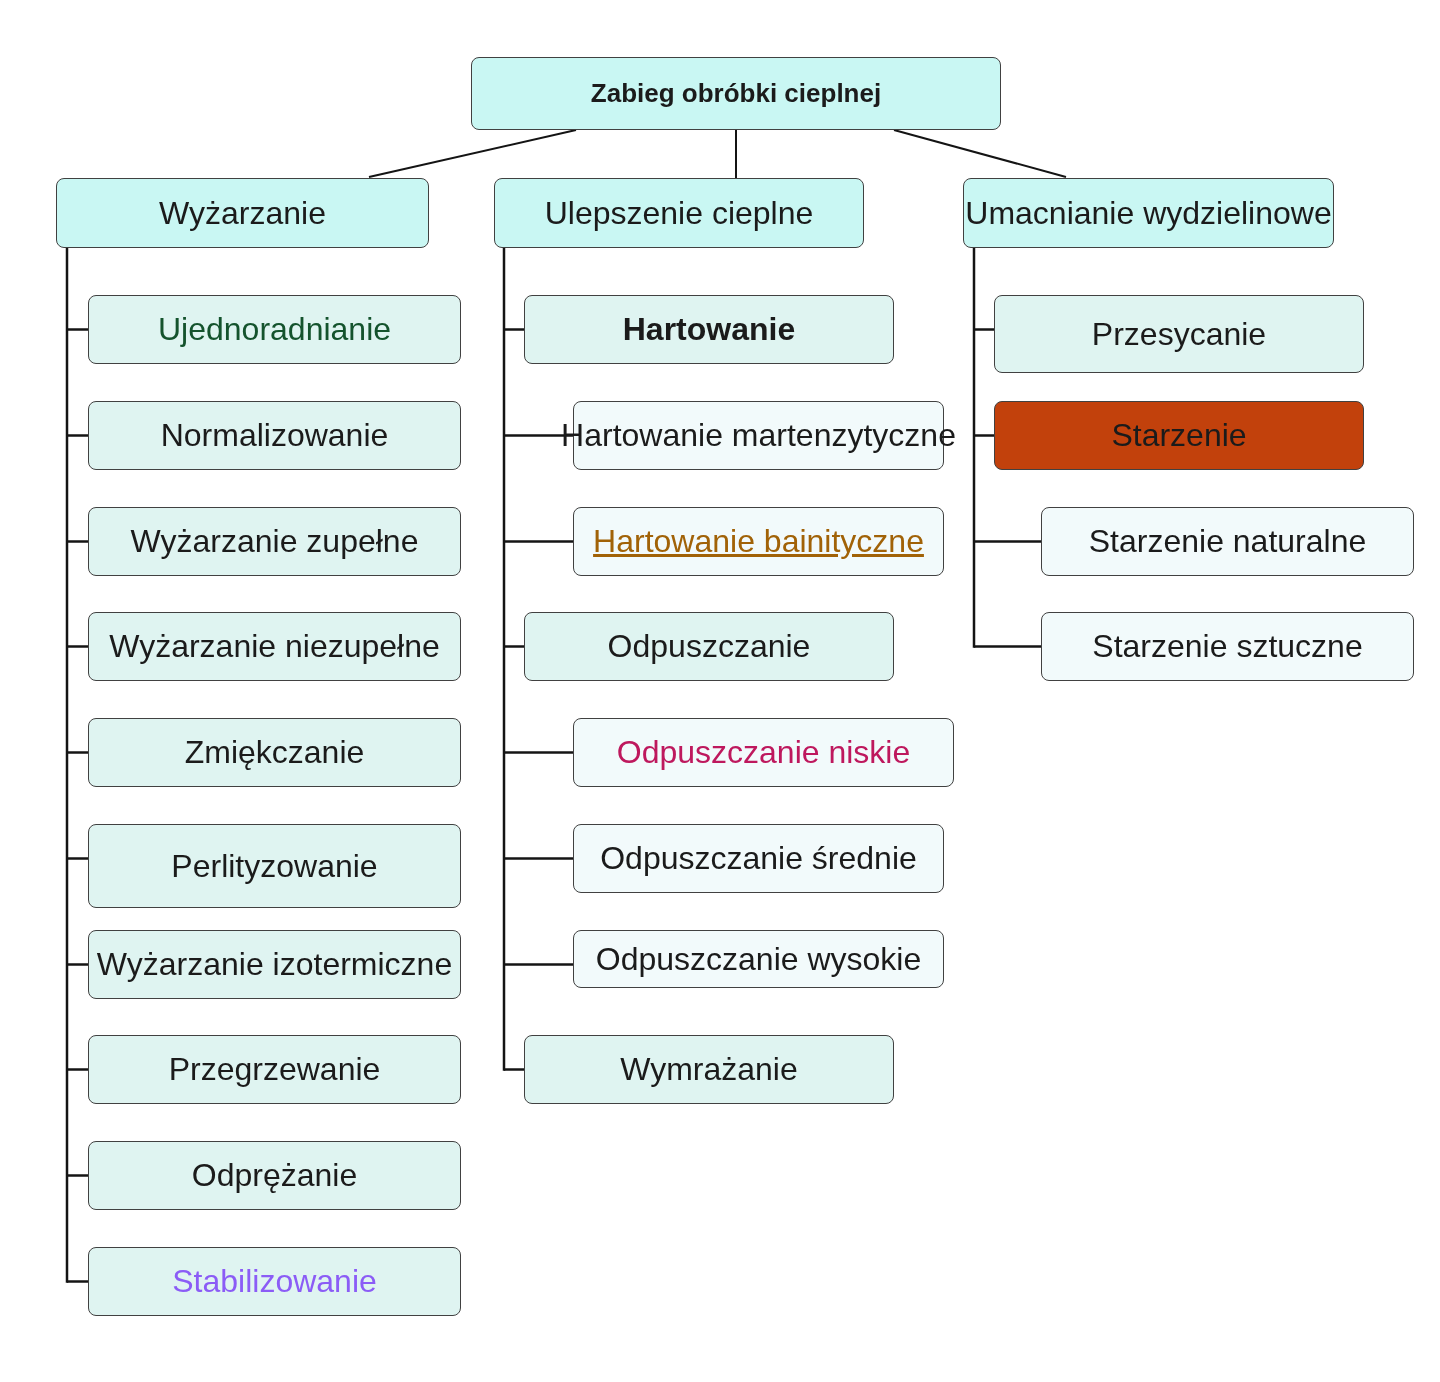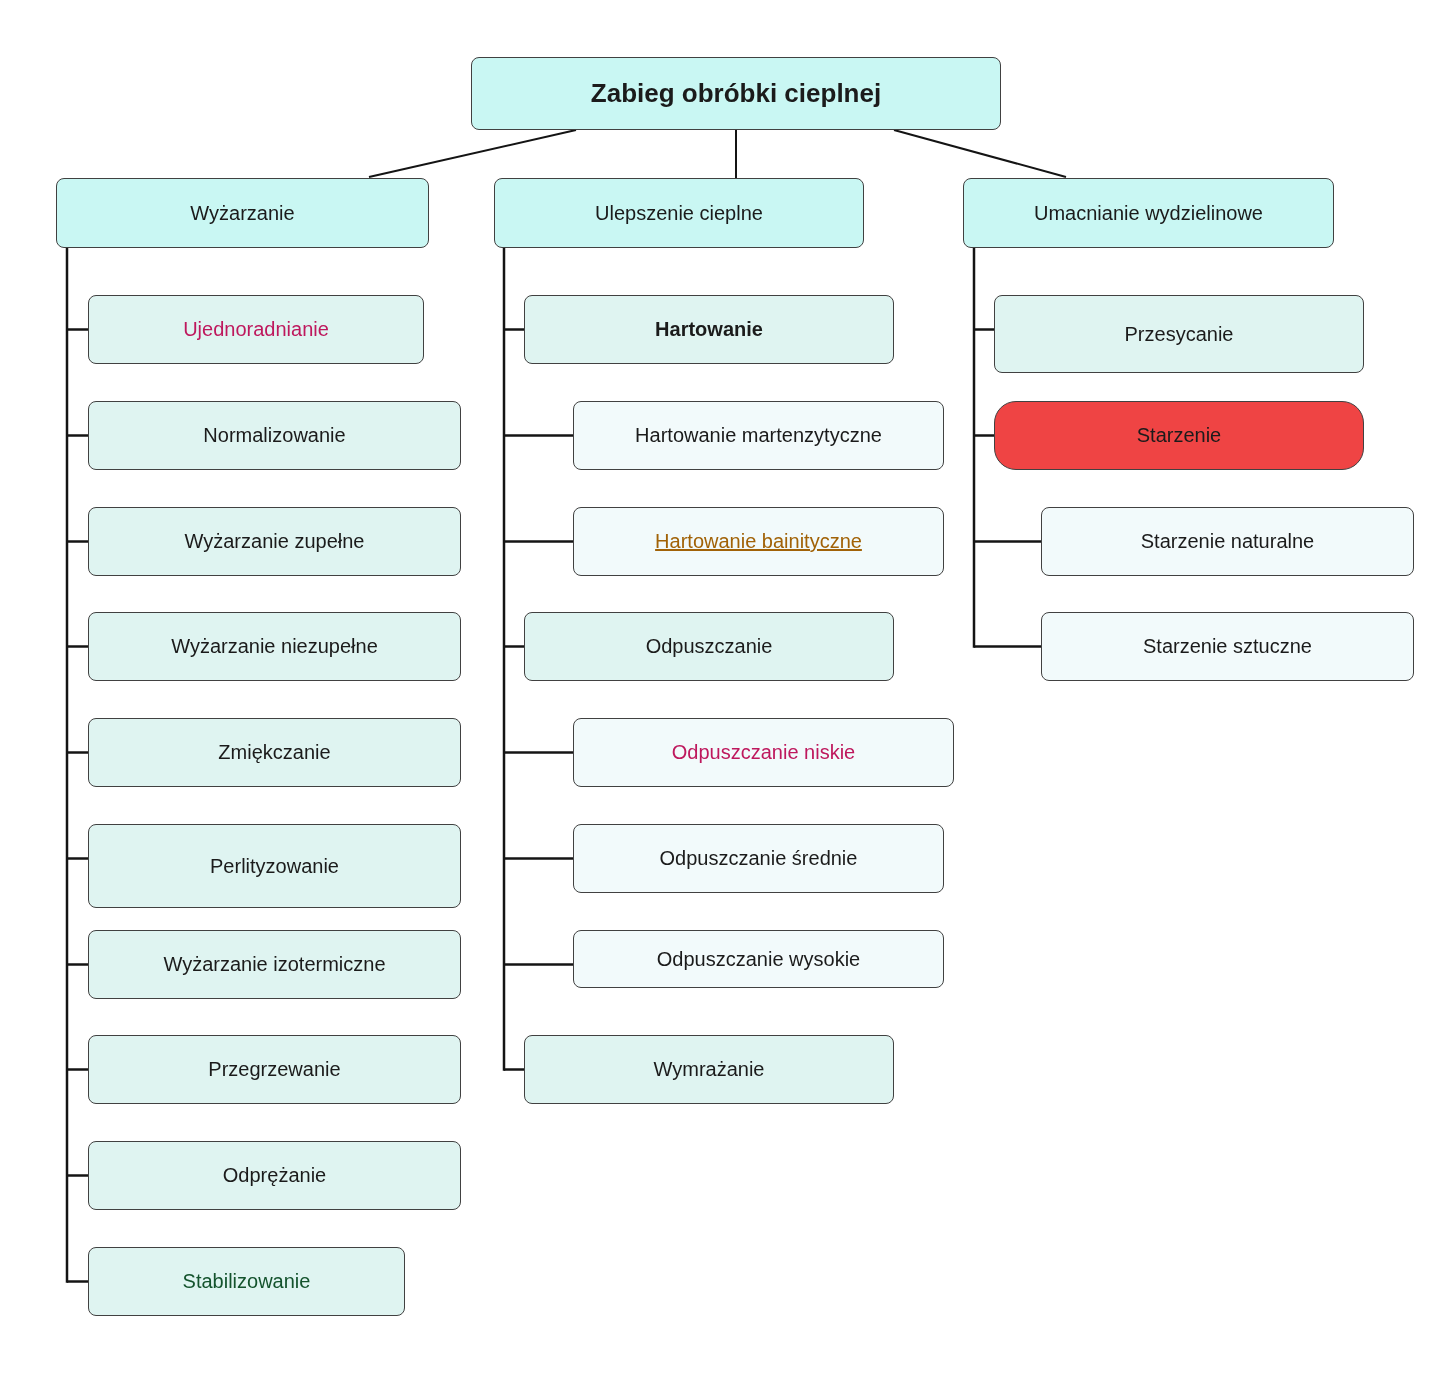--- a/index.html
+++ b/index.html
@@ -26,21 +26,21 @@
   .box {
     position: absolute;
     z-index: 1;
     display: flex;
     align-items: center;
     justify-content: center;
     box-sizing: border-box;
     border: 1.5px solid #414141;
     border-radius: 8px;
     color: #1b1b1b;
-    font-size: 20px;
+    font-size: 32px;
     line-height: 1.15;
     text-align: center;
     white-space: nowrap;
   }
   .box.root {
     font-weight: bold;
     font-size: 26px;
   }
 </style>
 </head>
@@ -77,21 +77,21 @@
       <line x1="958" y1="646.5" x2="1025" y2="646.5" stroke="#141414" stroke-width="2.5"></line>
       <line x1="958" y1="248" x2="958" y2="647.75" stroke="#141414" stroke-width="2.5"></line>
     </svg>
   <div class="box root" id="root-box" style="left: 455px; top: 57px; width: 530px; height: 73px; background: rgb(201, 247, 243); border-color: rgb(65, 65, 65);">
     <span>Zabieg obróbki cieplnej</span>
   </div>
   <div id="nodes">
       <div class="box" style="left: 40px; top: 178px; width: 373px; height: 70px; background: rgb(201, 247, 243); border-color: rgb(65, 65, 65); color: rgb(27, 27, 27);">
         <span>Wyżarzanie</span>
       </div>
-      <div class="box" style="left: 72px; top: 295px; width: 336px; height: 69px; background: rgb(223, 244, 241); border-color: rgb(65, 65, 65); color: #be185d;">
+      <div class="box" style="left: 72px; top: 295px; width: 373px; height: 69px; background: rgb(223, 244, 241); border-color: rgb(65, 65, 65); color: #14532d;">
         <span>Ujednoradnianie</span>
       </div>
       <div class="box" style="left: 72px; top: 401px; width: 373px; height: 69px; background: rgb(223, 244, 241); border-color: rgb(65, 65, 65); color: rgb(27, 27, 27);">
         <span>Normalizowanie</span>
       </div>
       <div class="box" style="left: 72px; top: 507px; width: 373px; height: 69px; background: rgb(223, 244, 241); border-color: rgb(65, 65, 65); color: rgb(27, 27, 27);">
         <span>Wyżarzanie zupełne</span>
       </div>
       <div class="box" style="left: 72px; top: 612px; width: 373px; height: 69px; background: rgb(223, 244, 241); border-color: rgb(65, 65, 65); color: rgb(27, 27, 27);">
         <span>Wyżarzanie niezupełne</span>
@@ -104,21 +104,21 @@
       </div>
       <div class="box" style="left: 72px; top: 930px; width: 373px; height: 69px; background: rgb(223, 244, 241); border-color: rgb(65, 65, 65); color: rgb(27, 27, 27);">
         <span>Wyżarzanie izotermiczne</span>
       </div>
       <div class="box" style="left: 72px; top: 1035px; width: 373px; height: 69px; background: rgb(223, 244, 241); border-color: rgb(65, 65, 65); color: rgb(27, 27, 27);">
         <span>Przegrzewanie</span>
       </div>
       <div class="box" style="left: 72px; top: 1141px; width: 373px; height: 69px; background: rgb(223, 244, 241); border-color: rgb(65, 65, 65); color: rgb(27, 27, 27);">
         <span>Odprężanie</span>
       </div>
-      <div class="box" style="left: 72px; top: 1247px; width: 317px; height: 69px; background: rgb(223, 244, 241); border-color: rgb(65, 65, 65); color: #14532d;">
+      <div class="box" style="left: 72px; top: 1247px; width: 373px; height: 69px; background: rgb(223, 244, 241); border-color: rgb(65, 65, 65); color: #8b5cf6;">
         <span>Stabilizowanie</span>
       </div>
       <div class="box" style="left: 478px; top: 178px; width: 370px; height: 70px; background: rgb(201, 247, 243); border-color: rgb(65, 65, 65); color: rgb(27, 27, 27);">
         <span>Ulepszenie cieplne</span>
       </div>
       <div class="box" style="left: 508px; top: 295px; width: 370px; height: 69px; background: rgb(223, 244, 241); border-color: rgb(65, 65, 65); color: rgb(27, 27, 27); font-weight: bold;">
         <span>Hartowanie</span>
       </div>
       <div class="box" style="left: 557px; top: 401px; width: 371px; height: 69px; background: rgb(242, 250, 251); border-color: rgb(65, 65, 65); color: rgb(27, 27, 27);">
         <span>Hartowanie martenzytyczne</span>
@@ -140,21 +140,21 @@
       </div>
       <div class="box" style="left: 508px; top: 1035px; width: 370px; height: 69px; background: rgb(223, 244, 241); border-color: rgb(65, 65, 65); color: rgb(27, 27, 27);">
         <span>Wymrażanie</span>
       </div>
       <div class="box" style="left: 947px; top: 178px; width: 371px; height: 70px; background: rgb(201, 247, 243); border-color: rgb(65, 65, 65); color: rgb(27, 27, 27);">
         <span>Umacnianie wydzielinowe</span>
       </div>
       <div class="box" style="left: 978px; top: 295px; width: 370px; height: 78px; background: rgb(223, 244, 241); border-color: rgb(65, 65, 65); color: rgb(27, 27, 27);">
         <span>Przesycanie</span>
       </div>
-      <div class="box" style="left: 978px; top: 401px; width: 370px; height: 69px; background: #ef4444; border-color: rgb(65, 65, 65); color: rgb(27, 27, 27); border-radius: 22px;">
+      <div class="box" style="left: 978px; top: 401px; width: 370px; height: 69px; background: #c2410c; border-color: rgb(65, 65, 65); color: rgb(27, 27, 27);">
         <span>Starzenie</span>
       </div>
       <div class="box" style="left: 1025px; top: 507px; width: 373px; height: 69px; background: rgb(242, 250, 251); border-color: rgb(65, 65, 65); color: rgb(27, 27, 27);">
         <span>Starzenie naturalne</span>
       </div>
       <div class="box" style="left: 1025px; top: 612px; width: 373px; height: 69px; background: rgb(242, 250, 251); border-color: rgb(65, 65, 65); color: rgb(27, 27, 27);">
         <span>Starzenie sztuczne</span>
       </div>
     </div>
 </div>

